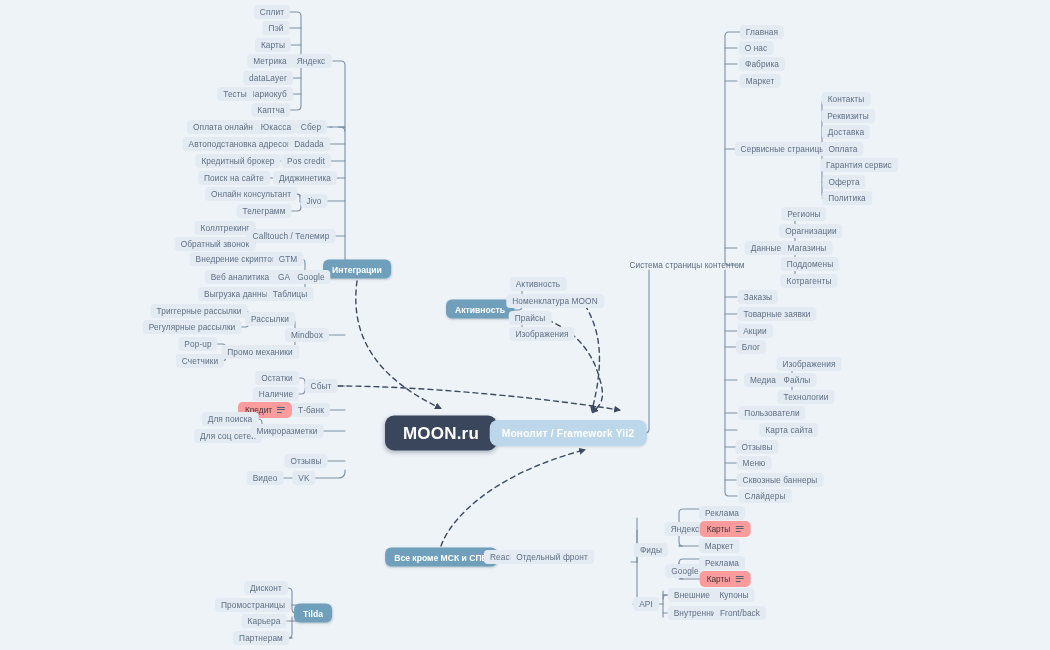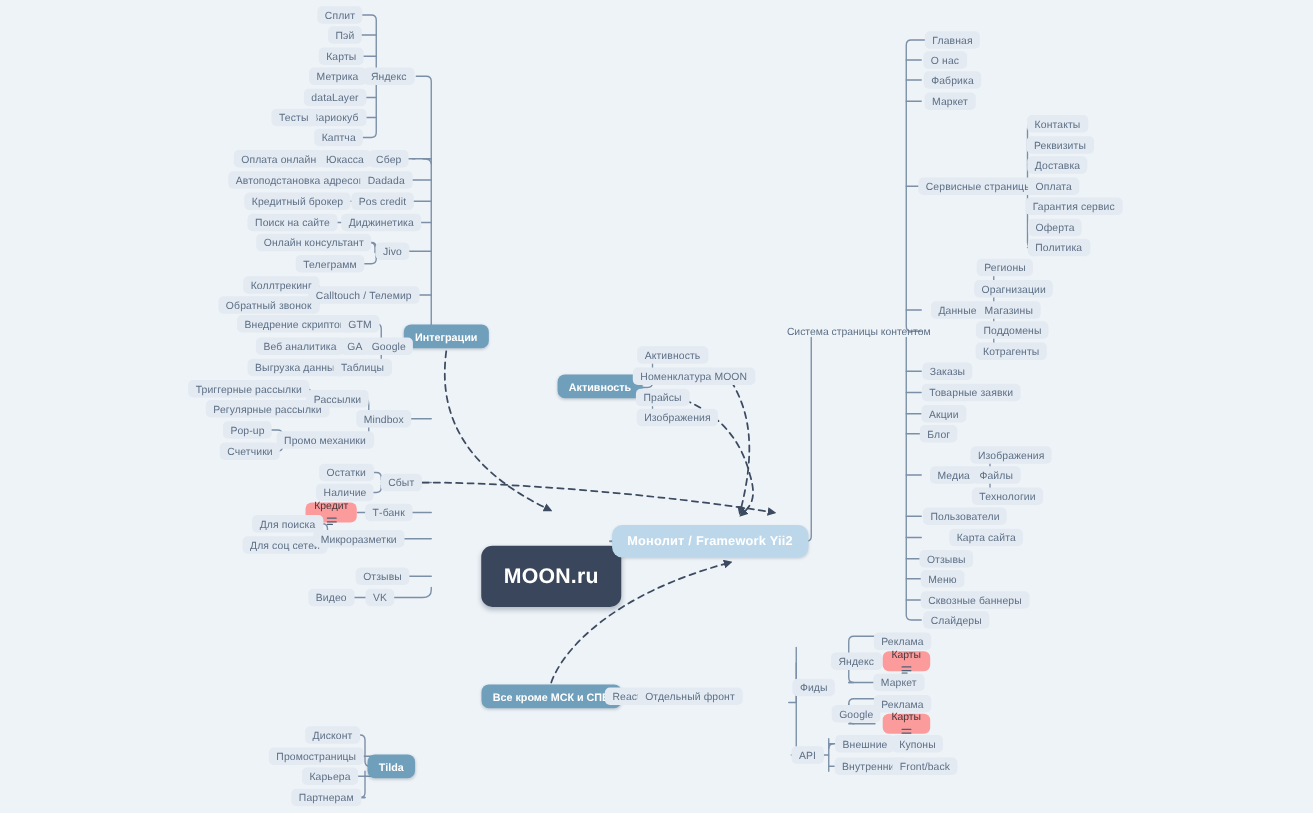--- a/index.html
+++ b/index.html
@@ -62,35 +62,33 @@
     box-shadow:0 1px 2px rgba(60,80,100,.18);
   }
   
   .n-root{
     background:#39465c;
     color:#ffffff;
     font-size:17px;
     font-weight:bold;
     padding:9px 18px;
     border-radius:9px;
-    height:49px;
+    height:35px;
     letter-spacing:.2px;
     box-shadow:0 2px 4px rgba(40,55,75,.3);
-    margin-top:28px;
   }
   
   .n-red{
     background:#fb9b9b;
     color:#45373c;
     font-size:8.3px;
     padding:4px 7px;
     border-radius:5px;
     height:16px;
     gap:5px;
-    flex-direction:column;
   }
   .note-icon{
     display:inline-block;
     width:8px;height:7px;
     position:relative;
     flex:0 0 auto;
   }
   .note-icon i{
     position:absolute;left:0;height:1px;background:#4d6075;border-radius:1px;
   }
@@ -402,21 +400,21 @@
   <div class="node n-leaf" style="left:290px;top:294px">
       <span>Таблицы</span>
     </div>
   <div class="node n-leaf" style="left:311px;top:277px">
       <span>Google</span>
     </div>
 
   <div class="node n-leaf" style="left:199px;top:311px">
       <span>Триггерные рассылки</span>
     </div>
-  <div class="node n-leaf" style="left:214px;top:327px">
+  <div class="node n-leaf" style="left:192px;top:327px">
       <span>Регулярные рассылки</span>
     </div>
   <div class="node n-leaf" style="left:270px;top:319px">
       <span>Рассылки</span>
     </div>
   <div class="node n-leaf" style="left:198px;top:344px">
       <span>Pop-up</span>
     </div>
   <div class="node n-leaf" style="left:200px;top:361px">
       <span>Счетчики</span>

